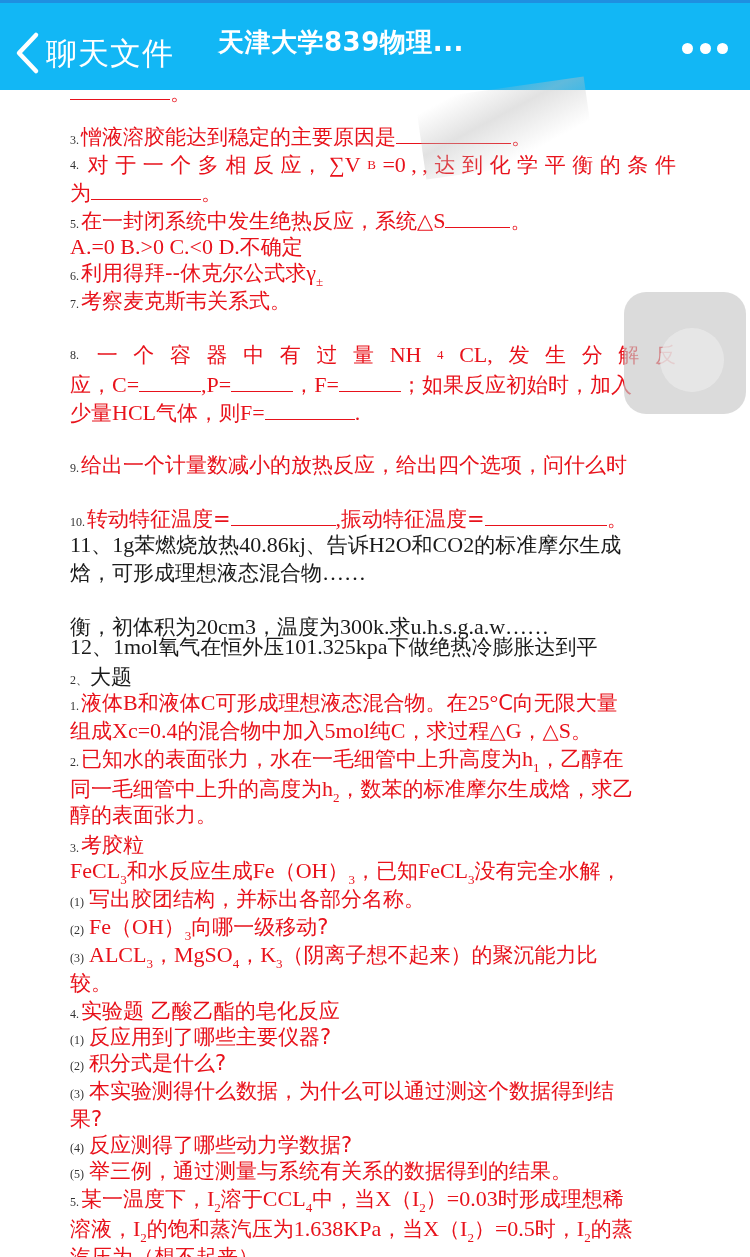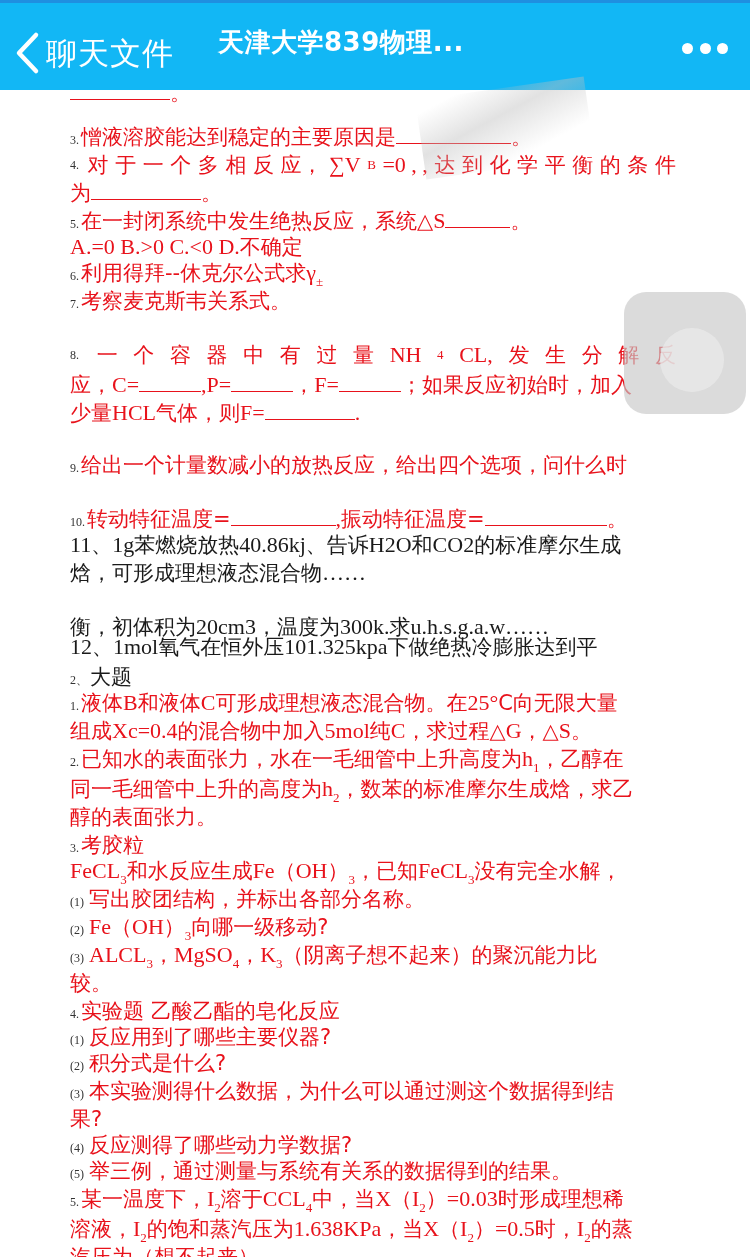--- a/index.html
+++ b/index.html
@@ -133,21 +133,21 @@
     <div class="line" style="top: 414px;"><span class="num">10.</span><span class="">转动特征温度=</span><span class="blank" style="width: 105px;"></span><span class="serif">,</span><span class="">振动特征温度=</span><span class="blank" style="width: 122px;"></span><span class="">。</span></div>
     <div class="line black" style="top: 440px;"><span class="serif">11</span><span class="">、</span><span class="serif">1g</span><span class="">苯燃烧放热</span><span class="serif">40.86kj</span><span class="">、告诉</span><span class="serif">H2O</span><span class="">和</span><span class="serif">CO2</span><span class="">的标准摩尔生成</span></div>
     <div class="line black" style="top: 468px;"><span class="">焓，可形成理想液态混合物</span><span class="serif">……</span></div>
     <div class="line black" style="top: 506px; margin-top: 36px;"><span class="serif">12</span><span class="">、</span><span class="serif">1mol</span><span class="">氧气在恒外压</span><span class="serif">101.325kpa</span><span class="">下做绝热冷膨胀达到平</span></div>
     <div class="line black" style="top: 522px;"><span class="">衡，初体积为</span><span class="serif">20cm3</span><span class="">，温度为</span><span class="serif">300k.</span><span class="">求</span><span class="serif">u.h.s.g.a.w……</span></div>
     <div class="line black" style="top: 572px;"><span class="">      </span><span class="num">2、</span><span class="">大题</span></div>
     <div class="line" style="top: 598px;"><span class="num">1.</span><span class="">液体</span><span class="serif">B</span><span class="">和液体</span><span class="serif">C</span><span class="">可形成理想液态混合物。在</span><span class="serif">25°</span><span class="">C向无限大量</span></div>
     <div class="line" style="top: 626px;"><span class="">组成</span><span class="serif">Xc=0.4</span><span class="">的混合物中加入</span><span class="serif">5mol</span><span class="">纯</span><span class="serif">C</span><span class="">，求过程△</span><span class="serif">G</span><span class="">，△</span><span class="serif">S</span><span class="">。</span></div>
     <div class="line" style="top: 654px;"><span class="num">2.</span><span class="">已知水的表面张力，水在一毛细管中上升高度为</span><span class="serif">h</span><span class="sub">1</span><span class="">，乙醇在</span></div>
     <div class="line" style="top: 684px;"><span class="">同一毛细管中上升的高度为</span><span class="serif">h</span><span class="sub">2</span><span class="">，数苯的标准摩尔生成焓，求乙</span></div>
-    <div class="line" style="top: 712px;"><span class="">醇的表面张力。</span></div>
+    <div class="line" style="top: 712px; font-family: Liberation Mono, monospace;"><span class="">醇的表面张力。</span></div>
     <div class="line" style="top: 740px;"><span class="num">3.</span><span class="">考胶粒</span></div>
     <div class="line" style="top: 766px;"><span class="serif">FeCL</span><span class="sub">3</span><span class="">和水反应生成</span><span class="serif">Fe</span><span class="">（</span><span class="serif">OH</span><span class="">）</span><span class="sub">3</span><span class="">，已知</span><span class="serif">FeCL</span><span class="sub">3</span><span class="">没有完全水解，</span></div>
     <div class="line" style="top: 794px;"><span class="num"> (1) </span><span class="">写出胶团结构，并标出各部分名称。</span></div>
     <div class="line" style="top: 822px;"><span class="num"> (2) </span><span class="serif">Fe</span><span class="">（</span><span class="serif">OH</span><span class="">）</span><span class="sub">3</span><span class="">向哪一级移动?</span></div>
     <div class="line" style="top: 850px;"><span class="num"> (3) </span><span class="serif">ALCL</span><span class="sub">3</span><span class="">，</span><span class="serif">MgSO</span><span class="sub">4</span><span class="">，</span><span class="serif">K</span><span class="sub">3</span><span class="">（阴离子想不起来）的聚沉能力比</span></div>
     <div class="line" style="top: 878px;"><span class="">较。</span></div>
     <div class="line" style="top: 906px;"><span class="num">4.</span><span class="">实验题 乙酸乙酯的皂化反应</span></div>
     <div class="line" style="top: 932px;"><span class="num"> (1) </span><span class="">反应用到了哪些主要仪器?</span></div>
     <div class="line" style="top: 958px;"><span class="num"> (2) </span><span class="">积分式是什么?</span></div>
     <div class="line" style="top: 986px;"><span class="num"> (3) </span><span class="">本实验测得什么数据，为什么可以通过测这个数据得到结</span></div>

